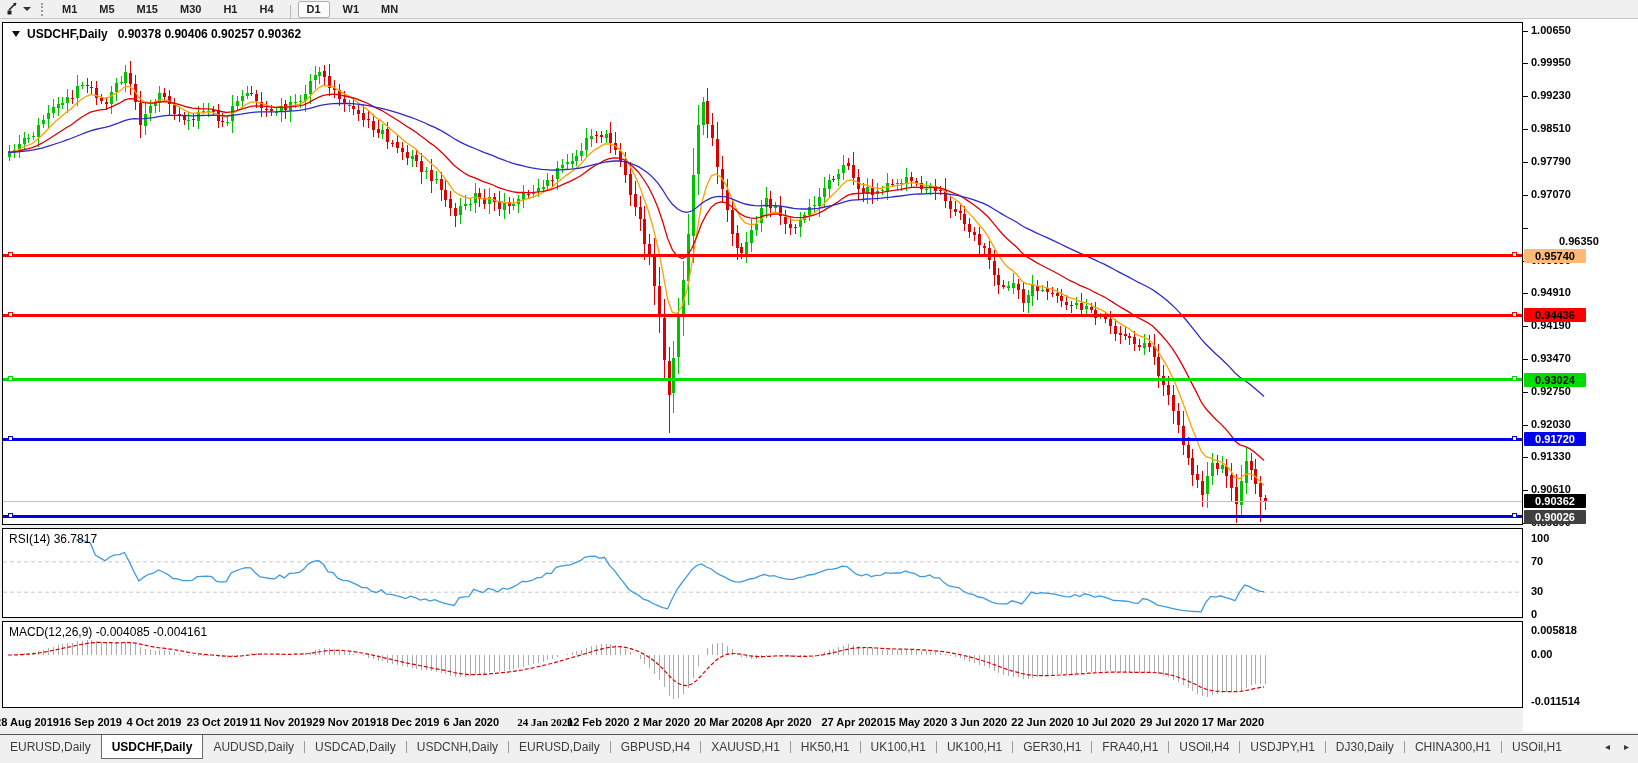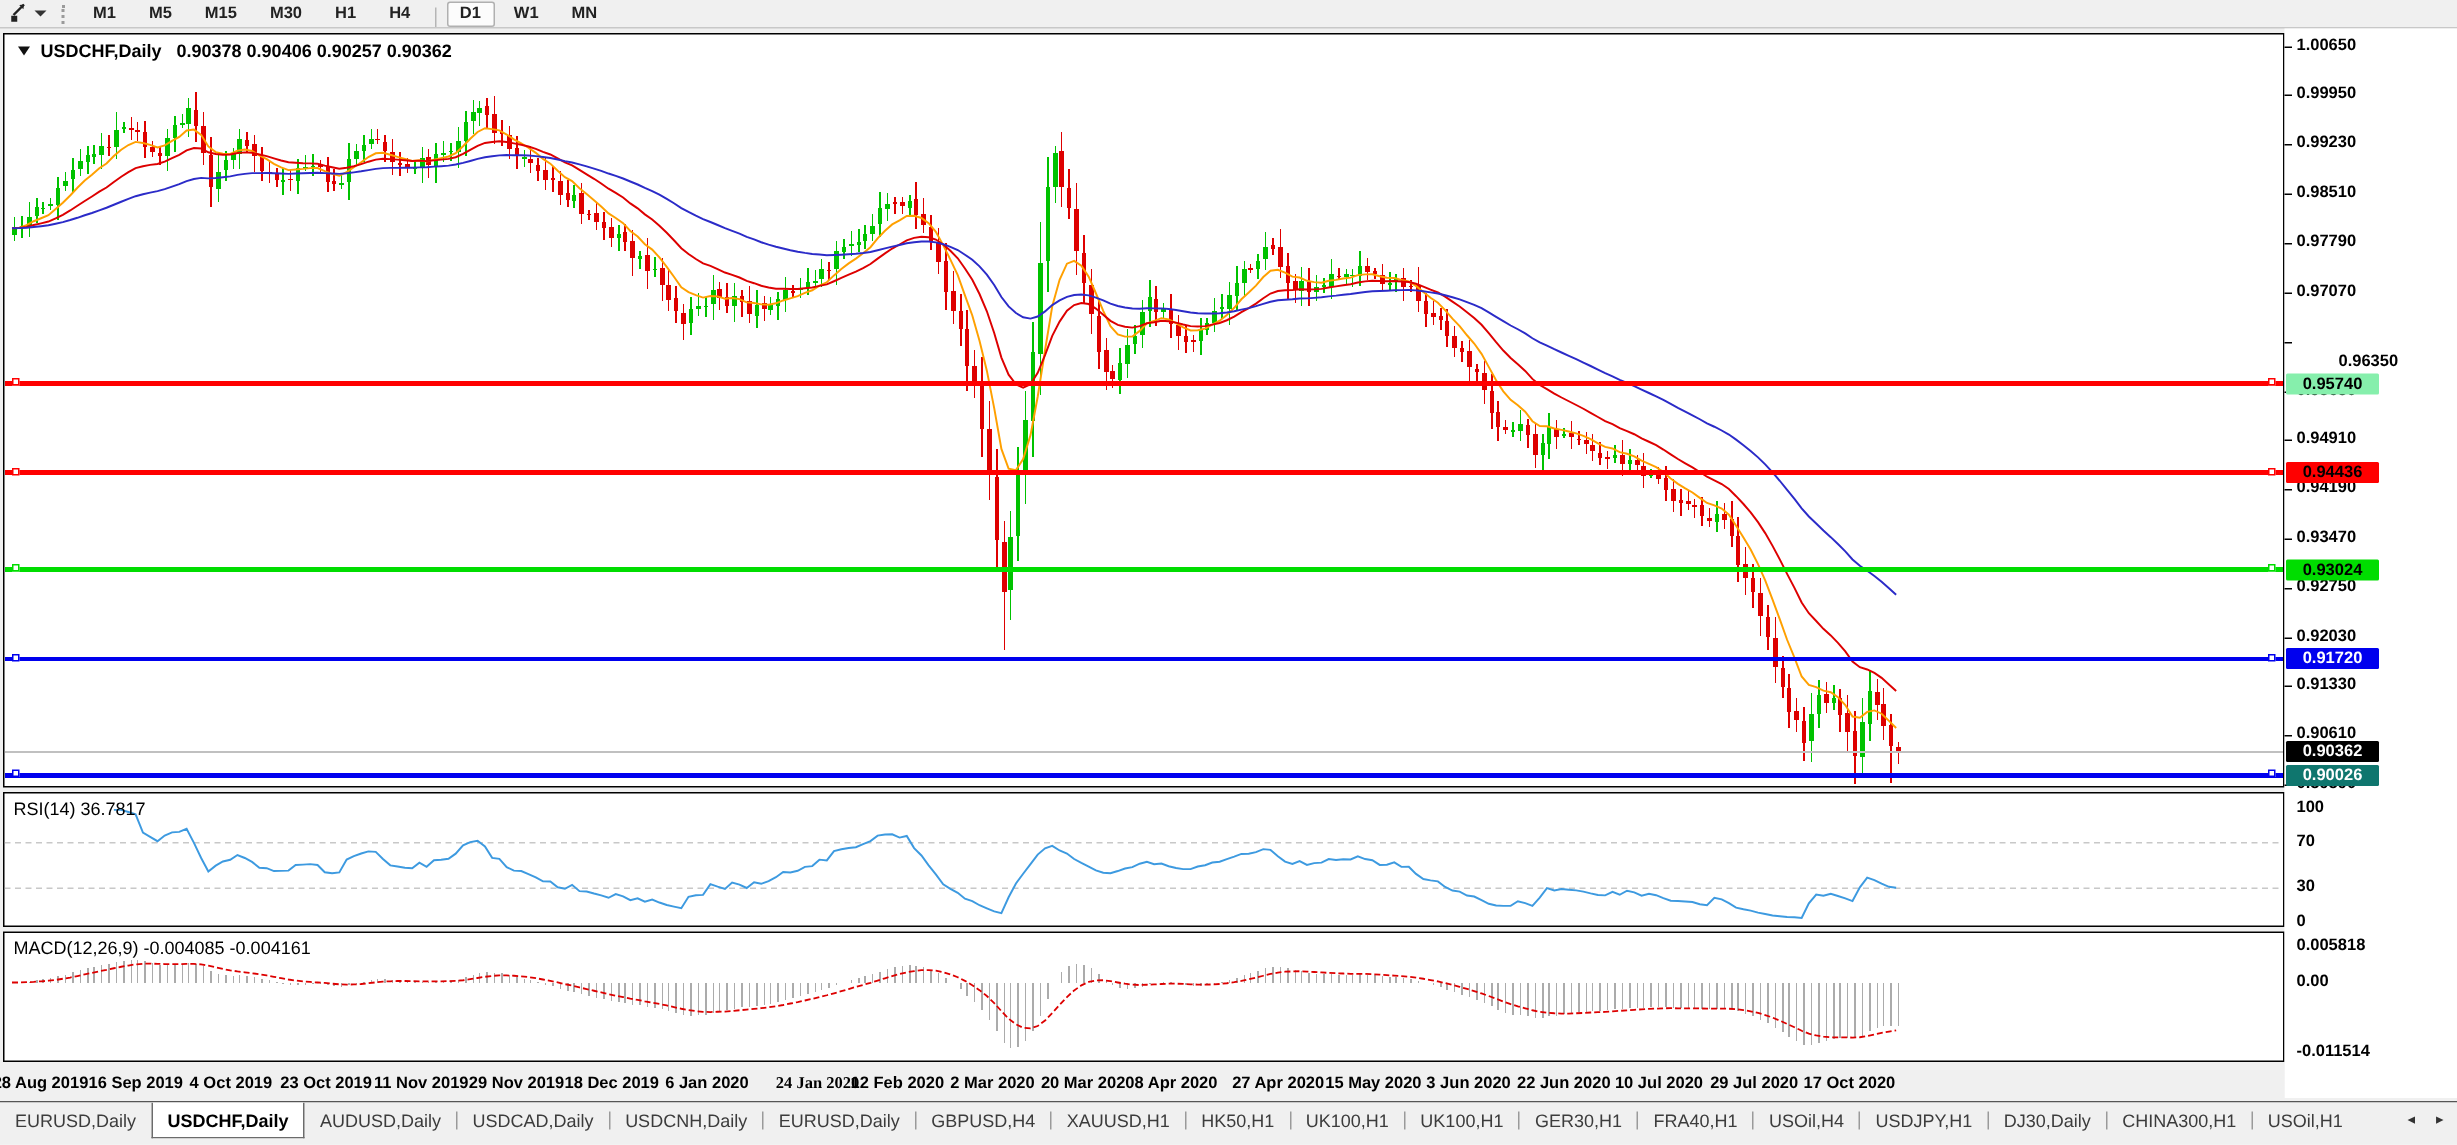--- a/index.html
+++ b/index.html
@@ -940,25 +940,25 @@
       <div class="tick-label" style="top: 464.129px;">0.90610</div>
       <div class="tick-dash" style="top: 504.055px;"></div>
       <div class="tick-label" style="top: 497.055px;">0.89890</div>
       <div class="tick-label" style="top: 513px;">100</div>
       <div class="tick-label" style="top: 535.8px;">70</div>
       <div class="tick-label" style="top: 566.2px;">30</div>
       <div class="tick-label" style="top: 589px;">0</div>
       <div class="tick-label" style="top: 605.001px;">0.005818</div>
       <div class="tick-label" style="top: 629px;">0.00</div>
       <div class="tick-label" style="top: 676.495px;">-0.011514</div>
-      <div class="price-badge" style="top: 229.534px; background: #86efac; color: rgb(0, 0, 0);">0.95740</div>
+      <div class="price-badge" style="top: 229.534px; background: #fdba74; color: rgb(0, 0, 0);">0.95740</div>
       <div class="price-badge" style="top: 289.166px; background: rgb(255, 0, 0); color: rgb(0, 0, 0);">0.94436</div>
       <div class="price-badge" style="top: 353.737px; background: rgb(0, 221, 0); color: rgb(0, 0, 0);">0.93024</div>
       <div class="price-badge" style="top: 413.369px; background: rgb(0, 0, 238); color: rgb(255, 255, 255);">0.91720</div>
-      <div class="price-badge" style="top: 490.836px; background: #0f766e; color: rgb(255, 255, 255);">0.90026</div>
+      <div class="price-badge" style="top: 490.836px; background: #404040; color: rgb(255, 255, 255);">0.90026</div>
       <div class="price-badge" style="top: 475.47px; background: rgb(0, 0, 0); color: rgb(255, 255, 255);">0.90362</div>
     </div>
 
   <div class="date-axis" id="date-axis">
       <div class="date-label" style="left: 27px;">28 Aug 2019</div>
       <div class="date-label" style="left: 90.47px;">16 Sep 2019</div>
       <div class="date-label" style="left: 153.94px;">4 Oct 2019</div>
       <div class="date-label" style="left: 217.41px;">23 Oct 2019</div>
       <div class="date-label" style="left: 280.88px;">11 Nov 2019</div>
       <div class="date-label" style="left: 344.35px;">29 Nov 2019</div>
@@ -968,21 +968,21 @@
       <div class="date-label" style="left: 598.23px;">12 Feb 2020</div>
       <div class="date-label" style="left: 661.7px;">2 Mar 2020</div>
       <div class="date-label" style="left: 725.17px;">20 Mar 2020</div>
       <div class="date-label" style="left: 784px;">8 Apr 2020</div>
       <div class="date-label" style="left: 852.11px;">27 Apr 2020</div>
       <div class="date-label" style="left: 915.58px;">15 May 2020</div>
       <div class="date-label" style="left: 979.05px;">3 Jun 2020</div>
       <div class="date-label" style="left: 1042.52px;">22 Jun 2020</div>
       <div class="date-label" style="left: 1105.99px;">10 Jul 2020</div>
       <div class="date-label" style="left: 1169.46px;">29 Jul 2020</div>
-      <div class="date-label" style="left: 1232.93px;">17 Oct 2020</div>
+      <div class="date-label" style="left: 1232.93px;">17 Mar 2020</div>
     </div>
 
   <div class="tab-strip-border"></div>
   <div class="tabbar">
     <div class="tabs" id="tabs">
         <div class="tab">EURUSD,Daily</div>
         <div class="tab active">USDCHF,Daily</div>
         <div class="tab">AUDUSD,Daily</div>
         <div class="tab-sep"></div>
         <div class="tab">USDCAD,Daily</div>

